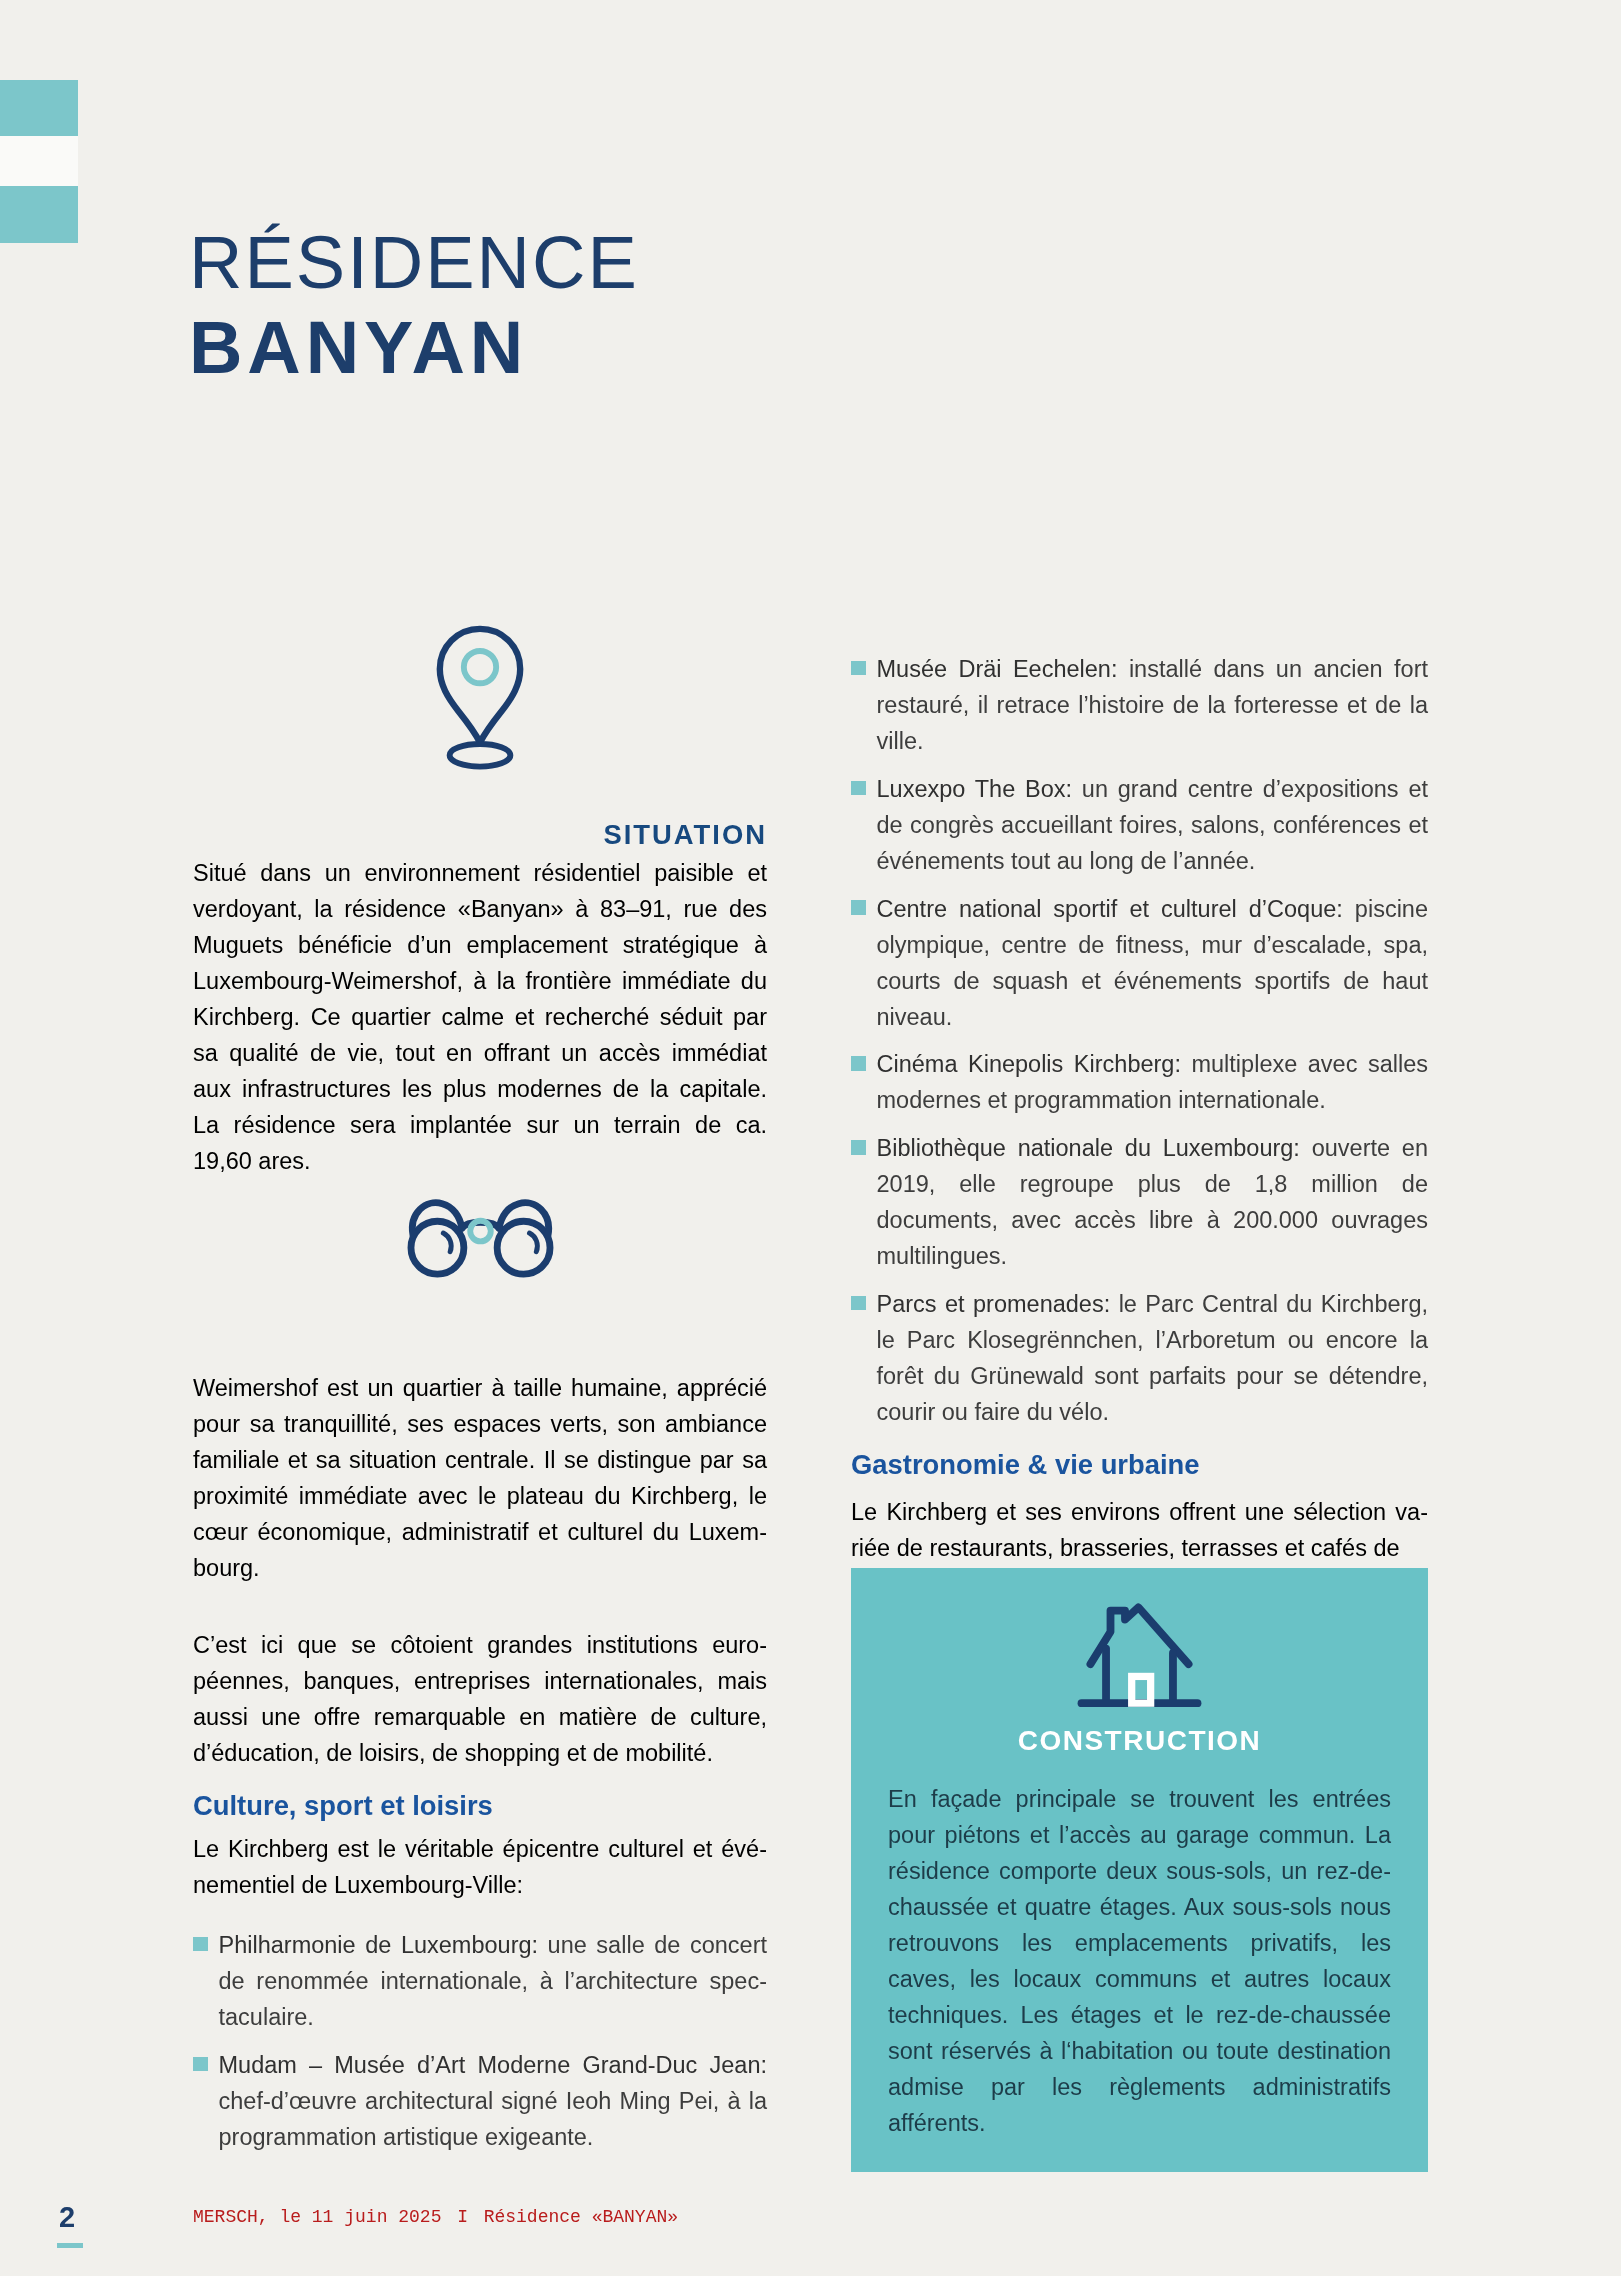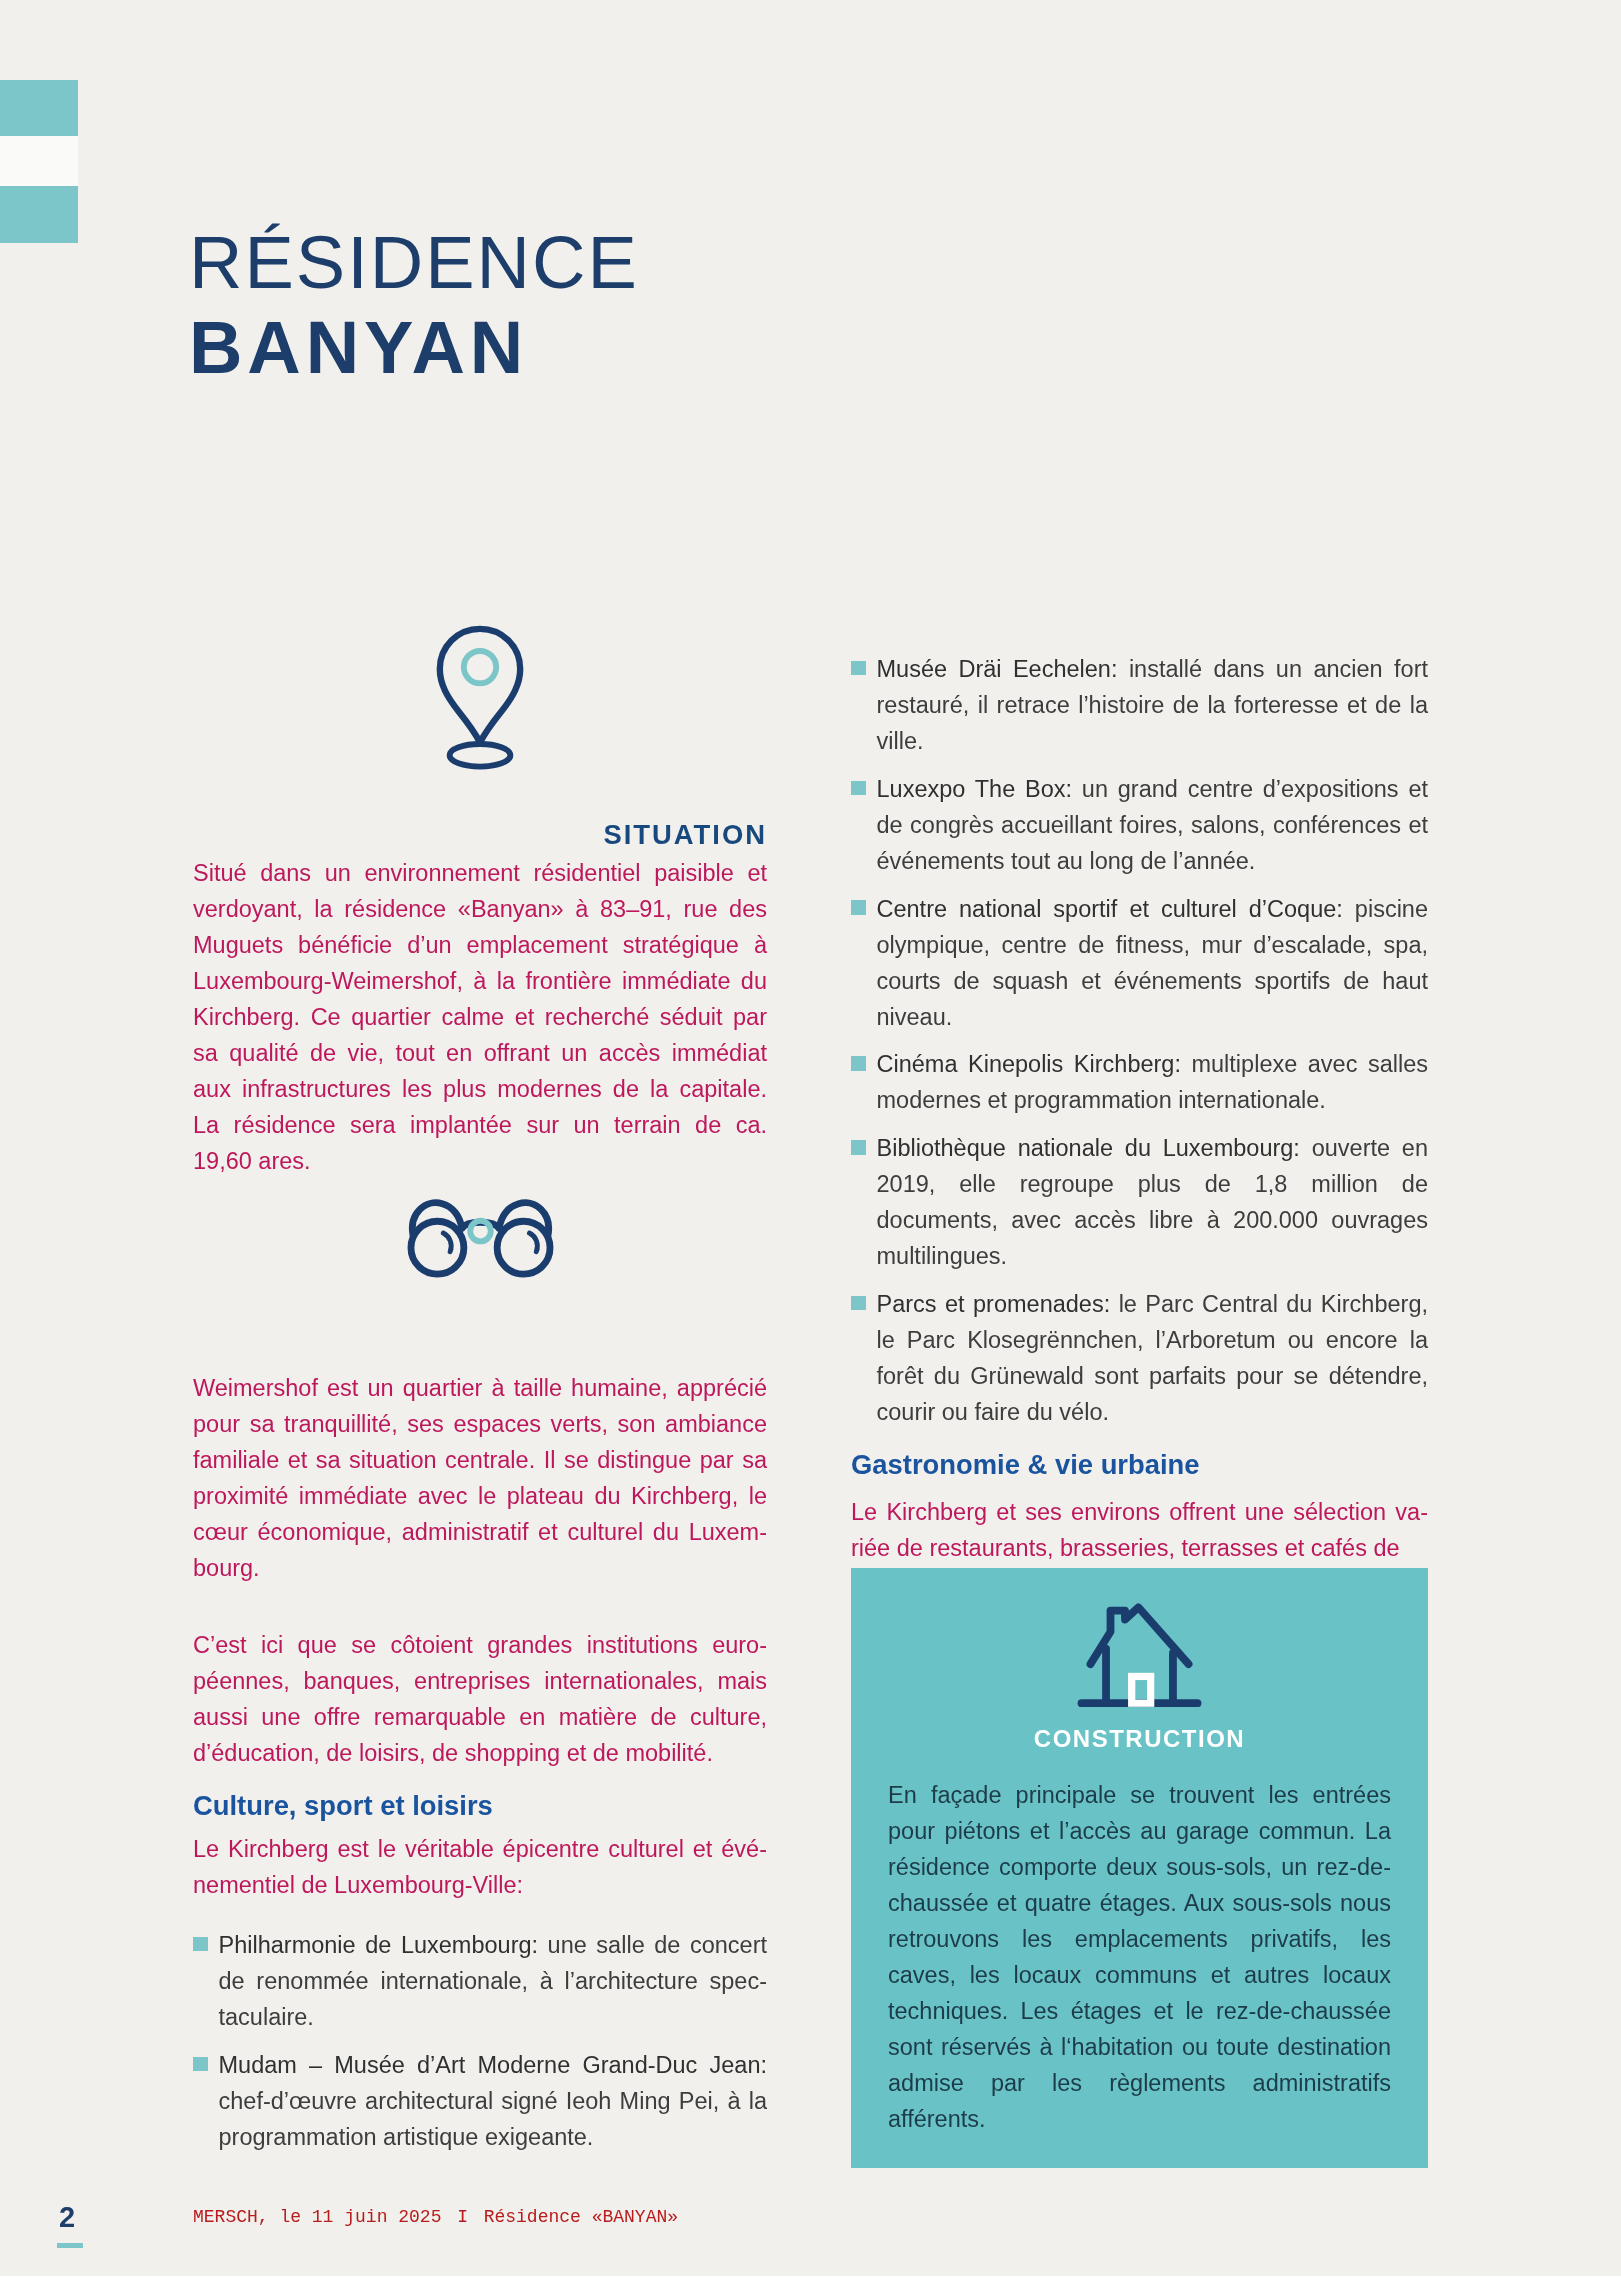--- a/index.html
+++ b/index.html
@@ -16,38 +16,38 @@
   .h-title { color:#1d3e6b; line-height:1; white-space:nowrap; }
   .h-title.light { font-size:74px; font-weight:400; letter-spacing:2px; }
   .h-title.bold  { font-size:74px; font-weight:bold; letter-spacing:4.9px; }
   .h-section {
     font-size:27.4px; font-weight:bold; color:#17497f;
     letter-spacing:2px; text-align:right;
   }
   .h-sub { font-size:27.4px; font-weight:bold; color:#1a549e; }
   .body-text {
     font-size:23.5px; line-height:36px; text-align:justify;
-    color:#be185d; hyphens:manual;
+    color:#000000; hyphens:manual;
   }
   ul.bullets { list-style:none; margin:0; padding:0; }
   ul.bullets li {
     position:relative; padding-left:25.5px; margin-bottom:11.8px;
     font-size:23.5px; line-height:36px; text-align:justify; hyphens:manual;
   }
   ul.bullets .sq {
     position:absolute; left:0; top:9.8px; width:14.7px; height:14.7px;
     background:#7cc6ca;
   }
   .lead { font-weight:normal; color:#303030; }
   .construction-box {
     background:#69c2c6; box-sizing:border-box;
     padding:27.4px 37px 31px 37px; text-align:center; min-height:600px;
   }
   .construction-title {
-    font-size:24px; font-weight:bold; color:#ffffff;
+    font-size:28px; font-weight:bold; color:#ffffff;
     letter-spacing:1.5px; margin-top:13.7px;
   }
   .construction-body {
     margin-top:23.5px; font-size:23.5px; line-height:36px;
     text-align:justify; color:#1d3c49; hyphens:manual;
   }
   .page-num { font-size:29px; font-weight:bold; color:#1d3e6b; }
   .page-num-line { background:#7cc6ca; width:25.5px; height:4.9px; }
   .footer-text { font-size:18px; color:#b91c1c; white-space:nowrap;font-family:Liberation Mono, monospace; }
   .footer-sep { padding:0 15.7px; }

